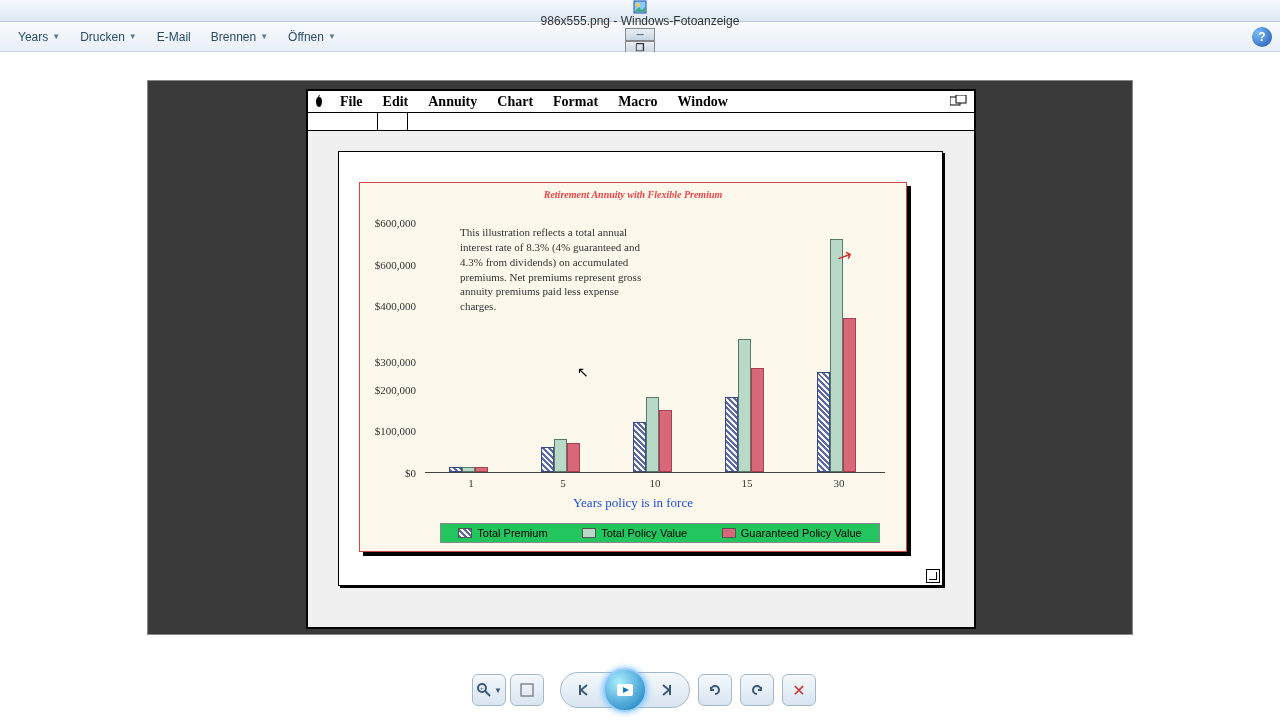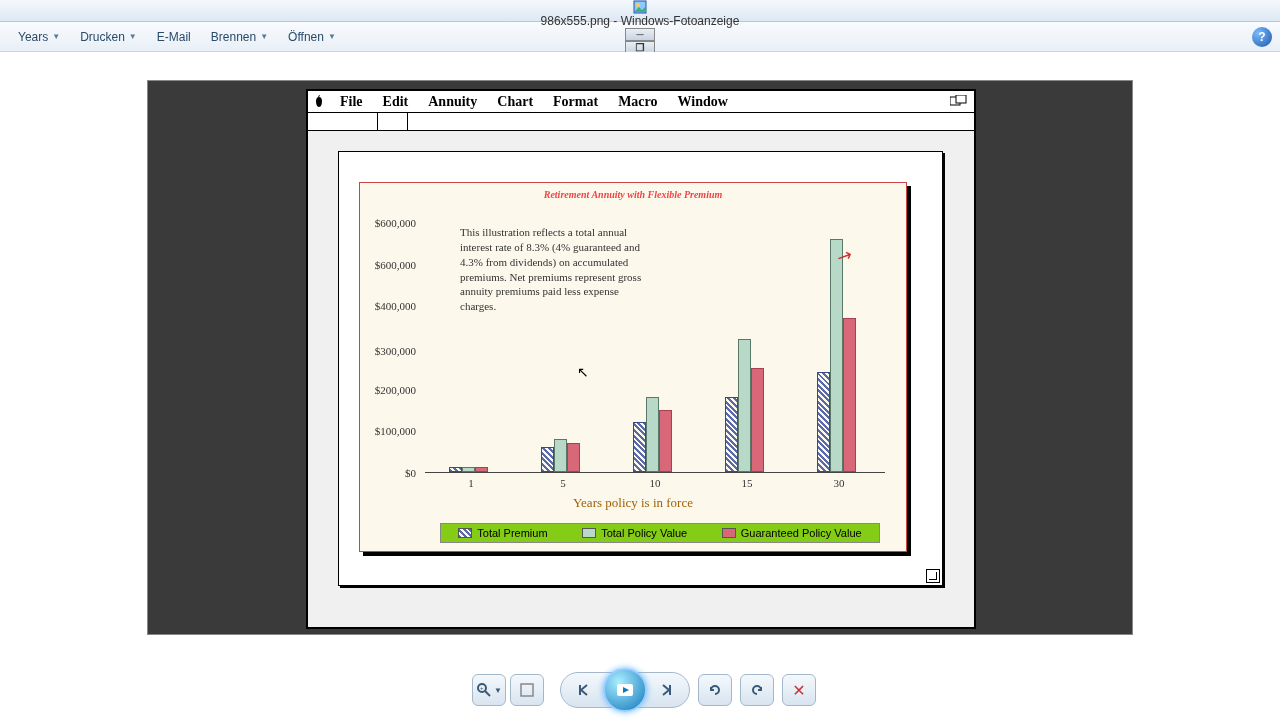--- a/index.html
+++ b/index.html
@@ -46,34 +46,34 @@
 
 .chart-outer { position:absolute; left:20px; top:30px; width:548px; height:370px; background:#fdf8ec; border:1px solid #c44; box-shadow: 4px 4px 0 #000; }
 .chart-title { text-align:center; font-size:10px; font-style:italic; font-weight:bold; color:#ef4444; font-family: Georgia, serif; padding:6px 0; }
 .plot { position:absolute; left:65px; top:40px; width:460px; height:250px; }
 
 .y-ticks { position:absolute; left:0; top:40px; width:60px; height:250px; }
 .y-tick { position:absolute; right:4px; font-size:11px; color:#333; transform:translateY(-50%); font-family:Liberation Serif, serif; }
 
 .x-ticks { position:absolute; left:65px; top:294px; width:460px; height:16px; }
 .x-tick { position:absolute; font-size:11px; color:#333; transform:translateX(-50%); font-family:Georgia,serif; }
-.x-label { position:absolute; left:0; right:0; top:312px; text-align:center; font-size:13px; color:#a16207; font-family:Georgia,serif; }
+.x-label { position:absolute; left:0; right:0; top:312px; text-align:center; font-size:13px; color:#1d4ed8; font-family:Georgia,serif; }
 
 .bars { position:absolute; left:0; bottom:0; width:100%; height:100%; border-bottom:1px solid #444; }
 .bar-group { position:absolute; bottom:0; width:40px; display:flex; align-items:flex-end; gap:0; }
 .bar { width:13px; }
 .bar.premium { background: repeating-linear-gradient(45deg,#5a6aa8 0 2px,#fdf8ec 2px 4px); border:1px solid #3a4a88; }
 .bar.total   { background:#b8d8c8; border:1px solid #587868; }
 .bar.guar    { background:#d86878; border:1px solid #a84050; }
 
 .note-box { position:absolute; left:100px; top:42px; width:190px; font-size:11px; line-height:1.35; color:#333; font-family:Georgia,serif; }
 .callout { position:absolute; right:30px; top:82px; background:#fff; border:1px solid #555; padding:4px 8px; font-size:11px; font-style:italic; font-family:Georgia,serif; color:#333; text-align:center; }
 .callout-arrow { position:absolute; right:54px; top:62px; color:#c33; font-size:18px; transform:rotate(25deg); }
 
-.legend { position:absolute; left:80px; bottom:8px; width:440px; height:20px; border:1px solid #888; display:flex; align-items:center; justify-content:space-around; font-size:11px; font-family:Georgia,serif; background:#84cc16; }
+.legend { position:absolute; left:80px; bottom:8px; width:440px; height:20px; border:1px solid #888; display:flex; align-items:center; justify-content:space-around; font-size:11px; font-family:Georgia,serif; background:#22c55e; }
 .legend-item { display:flex; align-items:center; gap:5px; }
 .swatch { width:14px; height:10px; border:1px solid #555; }
 .swatch.premium { background: repeating-linear-gradient(45deg,#5a6aa8 0 2px,#fdf8ec 2px 4px); }
 .swatch.total { background:#b8d8c8; }
 .swatch.guar  { background:#d86878; }
 
 .resize-box { position:absolute; right:2px; bottom:2px; width:14px; height:14px; border:1px solid #000; background:#fff; }
 .resize-box::after { content:""; position:absolute; inset:2px; border-right:1px solid #000; border-bottom:1px solid #000; }
 
 
@@ -164,21 +164,21 @@
 
         <div class="mac-doc">
 
           <div class="chart-outer">
             <div class="chart-title">Retirement Annuity with Flexible Premium</div>
 
             <div class="y-ticks" id="yTicks">
                 <span class="y-tick" style="top: 250px;">$0</span>
                 <span class="y-tick" style="top: 208.333px;">$100,000</span>
                 <span class="y-tick" style="top: 166.667px;">$200,000</span>
-                <span class="y-tick" style="top: 128px; margin-left: 24px;">$300,000</span>
+                <span class="y-tick" style="top: 139px; margin-left: 24px;">$300,000</span>
                 <span class="y-tick" style="top: 83.3333px;">$400,000</span>
                 <span class="y-tick" style="top: 41.6667px;">$600,000</span>
                 <span class="y-tick" style="top: 0px;">$600,000</span>
               </div>
 
             <div class="plot">
               <div class="bars" id="bars">
                   <div class="bar-group" style="left: 24px;">
                     <div class="bar premium" style="height: 5px;"></div>
                     <div class="bar total" style="height: 5.41667px;"></div>

